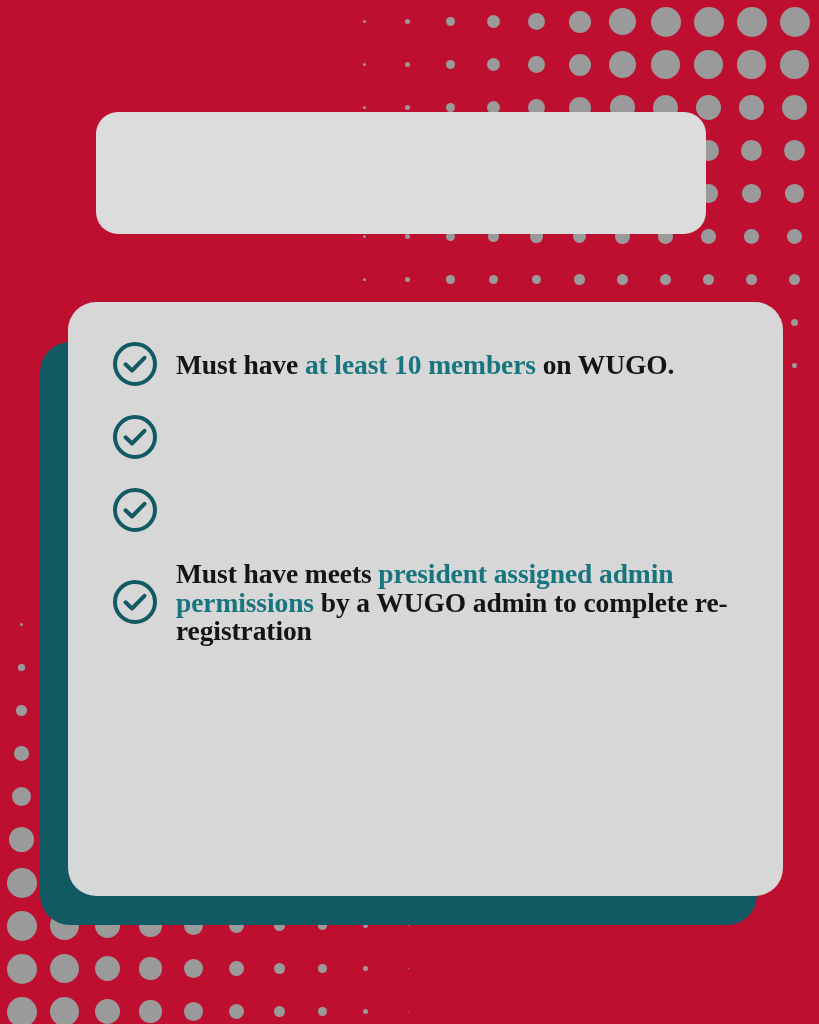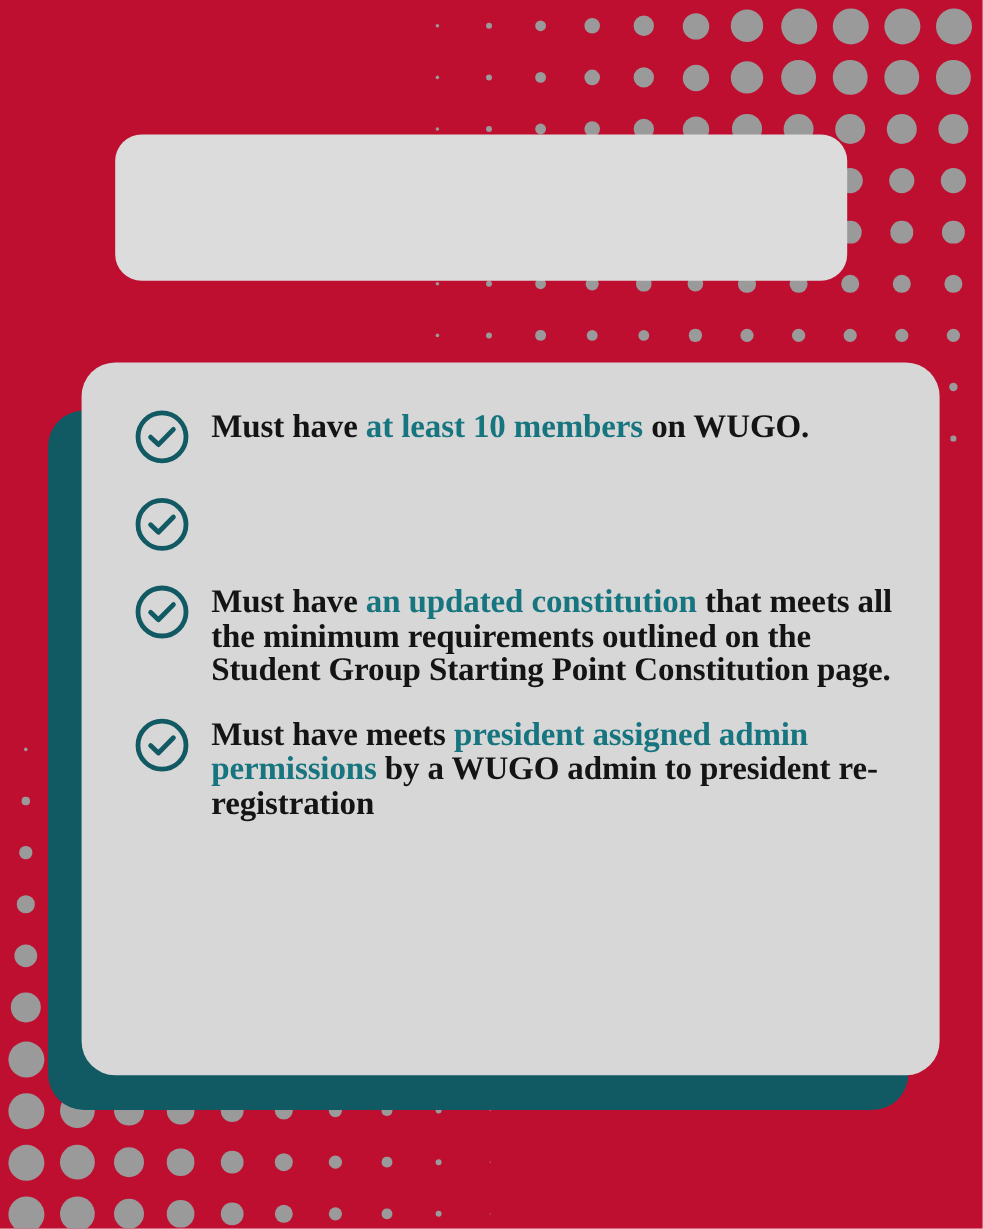--- a/index.html
+++ b/index.html
@@ -97,21 +97,21 @@
   }
 
   #qualification-list {
     display: flex;
     flex-direction: column;
     gap: 22px;
   }
 
   .list-item {
     display: flex;
-    align-items: flex-start;
+    align-items: center;
     gap: 16px;
   }
 
   .check-icon {
     flex: 0 0 auto;
     width: 50px;
     height: 50px;
     margin-top: 1px;
   }
   .check-icon svg { display: block; }
@@ -352,27 +352,26 @@
             </svg>
           </span>
         </div>
         <div class="list-item">
           <span class="check-icon">
             <svg viewBox="0 0 50 50" width="50" height="50">
               <circle cx="25" cy="25" r="20" fill="none" stroke="#115A63" stroke-width="4"></circle>
               <path d="M15.5 25.3 L22 31.5 L34.5 18.8" fill="none" stroke="#115A63" stroke-width="4" stroke-linecap="round" stroke-linejoin="round"></path>
             </svg>
           </span>
-          <div class="item-text"><span>Must have </span><span class="hl">an updated constitution</span><span> that meets all the minimum requirements outlined on the Student Group Starting Point Constitution page.</span></div>
         </div>
         <div class="list-item">
           <span class="check-icon">
             <svg viewBox="0 0 50 50" width="50" height="50">
               <circle cx="25" cy="25" r="20" fill="none" stroke="#115A63" stroke-width="4"></circle>
               <path d="M15.5 25.3 L22 31.5 L34.5 18.8" fill="none" stroke="#115A63" stroke-width="4" stroke-linecap="round" stroke-linejoin="round"></path>
             </svg>
           </span>
-          <div class="item-text"><span>Must have meets </span><span class="hl">president assigned admin permissions</span><span> by a WUGO admin to president re-registration</span></div>
+          <div class="item-text"><span>Must have meets </span><span class="hl">president assigned admin permissions</span><span> by a WUGO admin to complete re-registration</span></div>
         </div>
       </div>
   </div>
 
 </div>
 
 </body></html>

